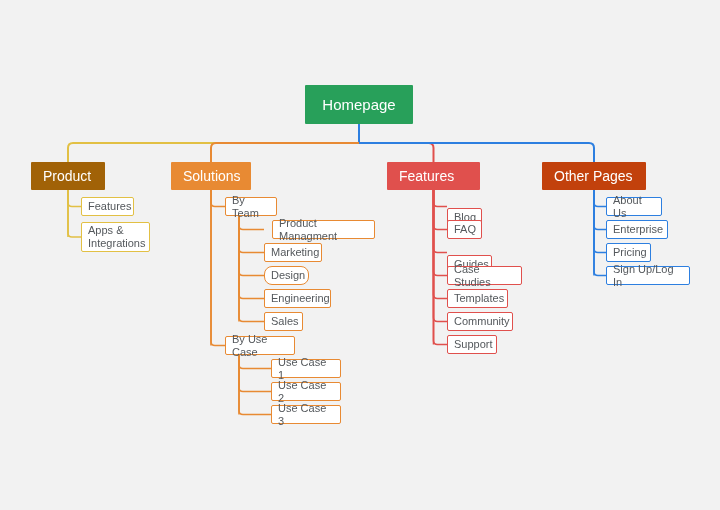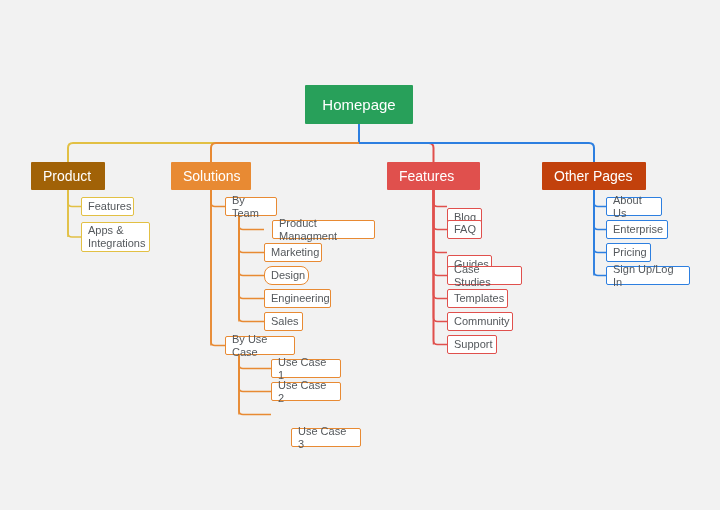--- a/index.html
+++ b/index.html
@@ -106,21 +106,21 @@
       <div class="node header" style="left: 171px; top: 162px; width: 80px; height: 28px; background: rgb(232, 138, 51);">Solutions</div>
       <div class="node leaf" style="left: 225px; top: 197px; width: 52px; height: 19px; border-color: rgb(232, 138, 51);">By Team</div>
       <div class="node leaf" style="left: 272px; top: 220px; width: 103px; height: 19px; border-color: rgb(232, 138, 51);">Product Managment</div>
       <div class="node leaf" style="left: 264px; top: 243px; width: 58px; height: 19px; border-color: rgb(232, 138, 51);">Marketing</div>
       <div class="node leaf" style="left: 264px; top: 266px; width: 45px; height: 19px; border-color: rgb(232, 138, 51); border-radius: 8px;">Design</div>
       <div class="node leaf" style="left: 264px; top: 289px; width: 67px; height: 19px; border-color: rgb(232, 138, 51);">Engineering</div>
       <div class="node leaf" style="left: 264px; top: 312px; width: 39px; height: 19px; border-color: rgb(232, 138, 51);">Sales</div>
       <div class="node leaf" style="left: 225px; top: 336px; width: 70px; height: 19px; border-color: rgb(232, 138, 51);">By Use Case</div>
       <div class="node leaf" style="left: 271px; top: 359px; width: 70px; height: 19px; border-color: rgb(232, 138, 51);">Use Case 1</div>
       <div class="node leaf" style="left: 271px; top: 382px; width: 70px; height: 19px; border-color: rgb(232, 138, 51);">Use Case 2</div>
-      <div class="node leaf" style="left: 271px; top: 428px; width: 70px; height: 19px; border-color: rgb(232, 138, 51); margin-left: 20px;">Use Case 3</div>
+      <div class="node leaf" style="left: 271px; top: 405px; width: 70px; height: 19px; border-color: rgb(232, 138, 51);">Use Case 3</div>
       <div class="node header" style="left: 387px; top: 162px; width: 93px; height: 28px; background: rgb(224, 80, 77);">Features</div>
       <div class="node leaf" style="left: 447px; top: 208px; width: 35px; height: 19px; border-color: rgb(224, 80, 77);">Blog</div>
       <div class="node leaf" style="left: 447px; top: 220px; width: 35px; height: 19px; border-color: rgb(224, 80, 77);">FAQ</div>
       <div class="node leaf" style="left: 447px; top: 255px; width: 45px; height: 19px; border-color: rgb(224, 80, 77); text-align: right;">Guides</div>
       <div class="node leaf" style="left: 447px; top: 266px; width: 75px; height: 19px; border-color: rgb(224, 80, 77);">Case Studies</div>
       <div class="node leaf" style="left: 447px; top: 289px; width: 61px; height: 19px; border-color: rgb(224, 80, 77);">Templates</div>
       <div class="node leaf" style="left: 447px; top: 312px; width: 66px; height: 19px; border-color: rgb(224, 80, 77);">Community</div>
       <div class="node leaf" style="left: 447px; top: 335px; width: 50px; height: 19px; border-color: rgb(224, 80, 77);">Support</div>
       <div class="node header" style="left: 542px; top: 162px; width: 104px; height: 28px; background: #c2410c;">Other Pages</div>
       <div class="node leaf" style="left: 606px; top: 197px; width: 56px; height: 19px; border-color: rgb(45, 127, 224);">About Us</div>

